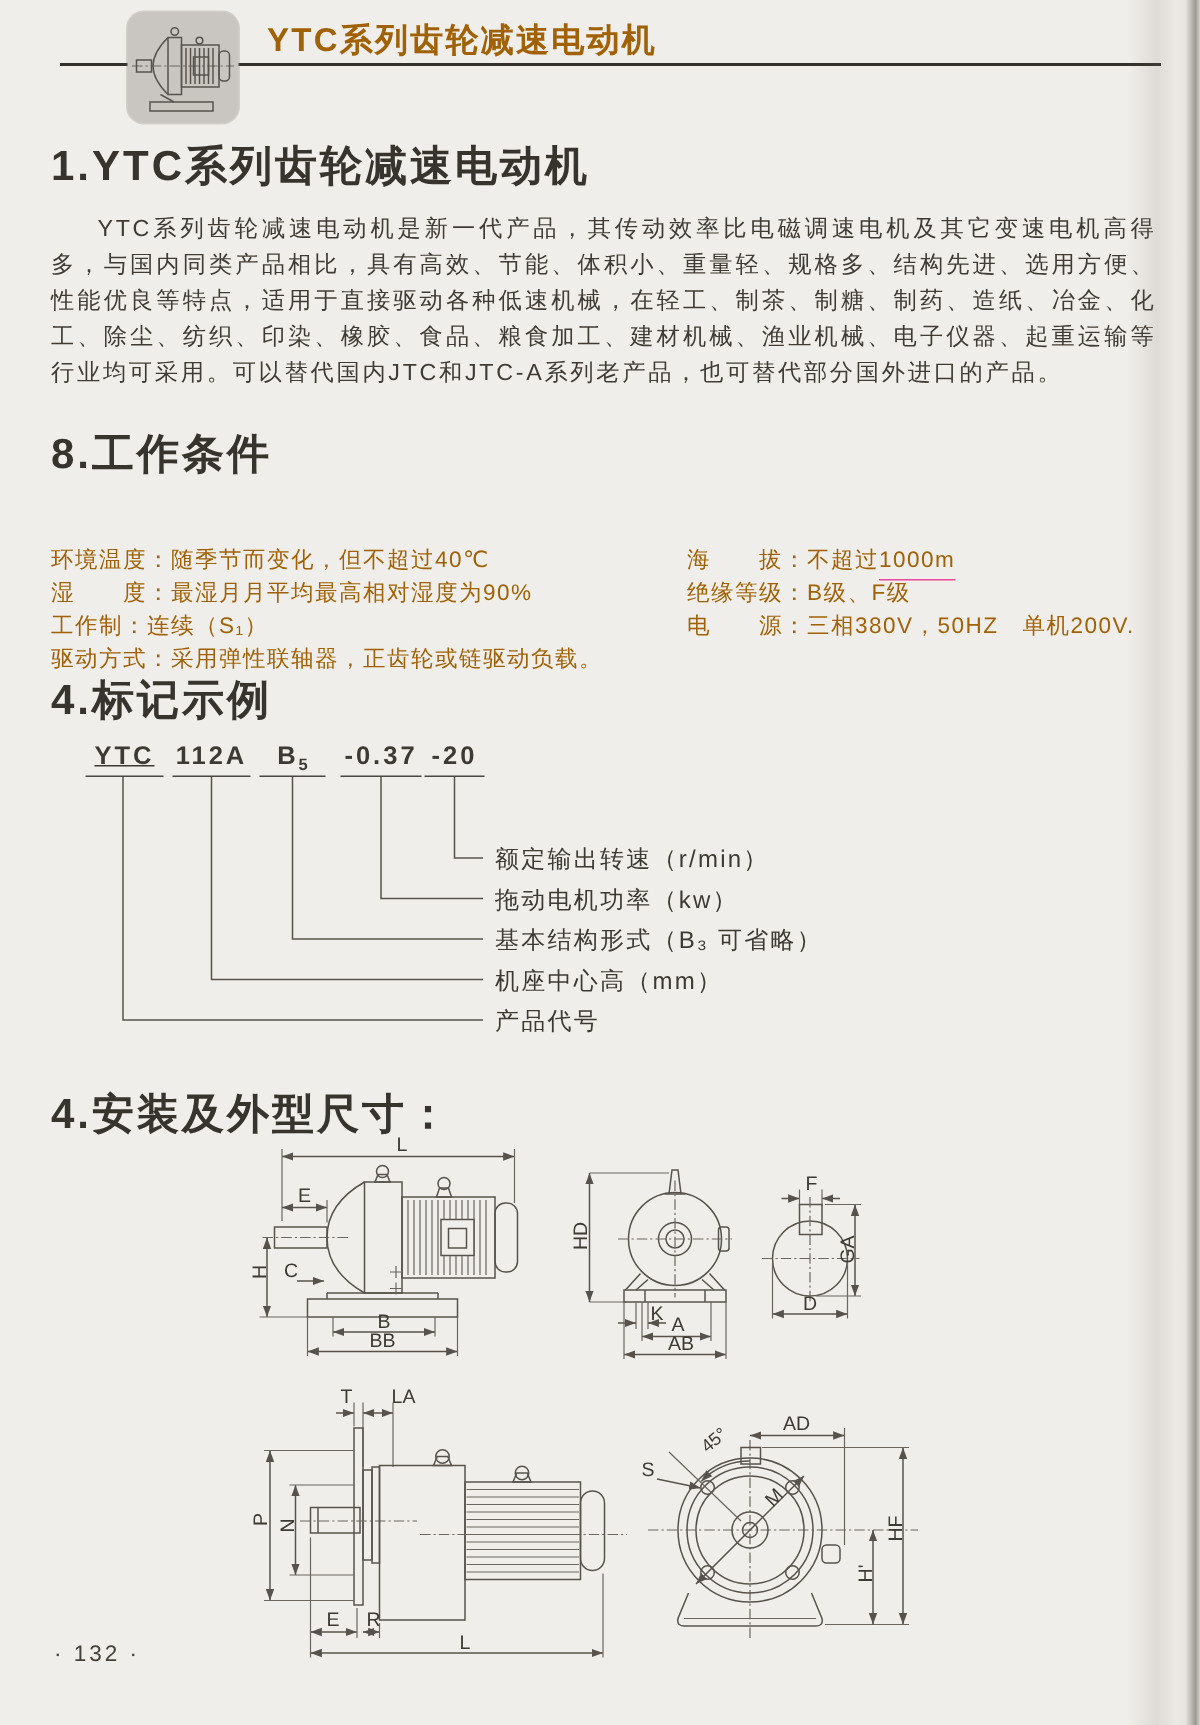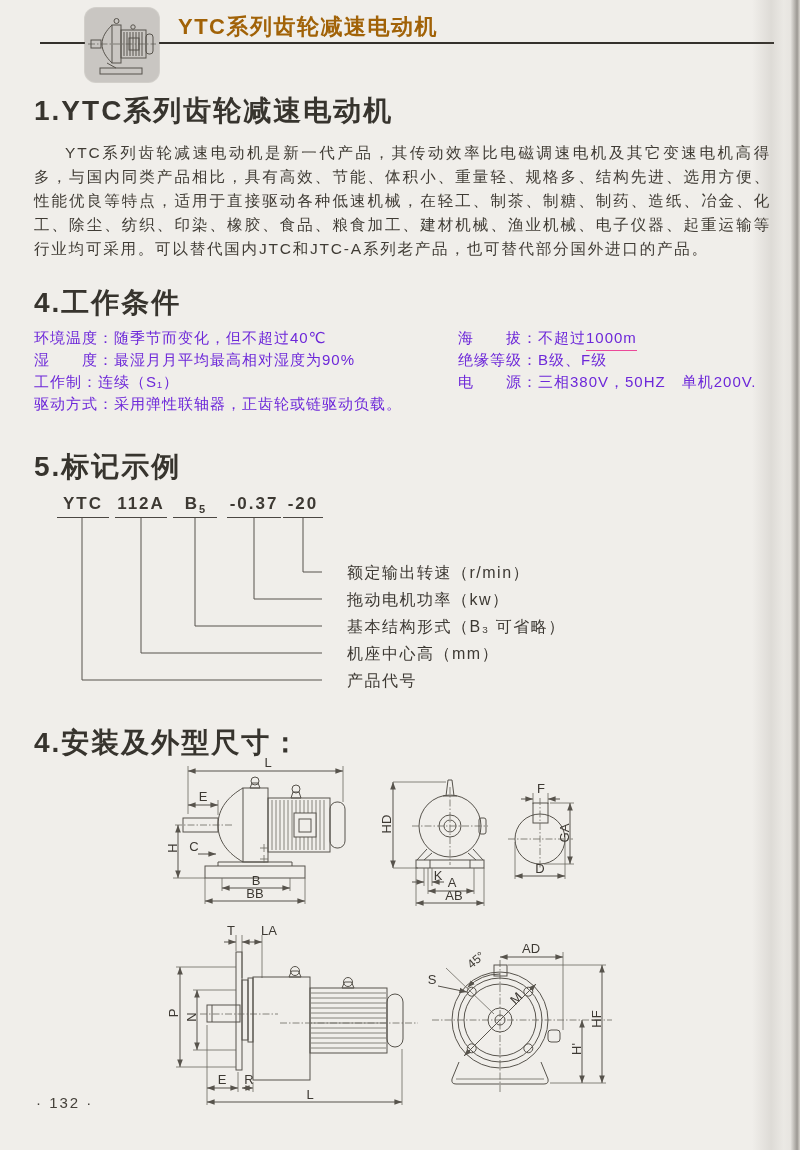--- a/index.html
+++ b/index.html
@@ -32,34 +32,34 @@
     letter-spacing:1.5px;white-space:nowrap;
   }
   .sec-heading{
     font-size:28px;font-weight:700;color:#37342e;letter-spacing:2px;white-space:nowrap;
   }
   .intro-para{
     left:34px;top:141px;width:737px;
     font-size:15.5px;line-height:24px;letter-spacing:1.8px;
     text-align:justify;text-indent:2em;color:#403c35;
   }
-  .cond-col{font-size:15px;line-height:22px;letter-spacing:1px;color:#6d28d9;white-space:nowrap;}
+  .cond-col{font-size:15px;line-height:22px;letter-spacing:1px;color:#a16207;white-space:nowrap;margin-top:36px;}
   .cond-col div{height:22px;}
   .u-line{border-bottom:1px solid #ec4899;padding-bottom:4px;}
   
   .mark-wrap{left:0;top:488px;width:560px;height:212px;}
   .mark-code{
     position:absolute;top:6px;height:23px;text-align:center;
     border-bottom:1.5px solid #4b4742;
     font-size:17px;font-weight:600;letter-spacing:2px;color:#3d3933;
   }
   .mark-code sub{font-size:11px;letter-spacing:0;}
   .mark-label{
     position:absolute;left:330px;font-size:16px;letter-spacing:1.5px;
-    color:#3d3933;white-space:nowrap;margin-left:17px;
+    color:#3d3933;white-space:nowrap;
   }
   .footer-page{
     left:36px;top:1094px;font-size:15px;letter-spacing:2px;color:#45413a;text-align:center;
   }
   svg .ln{stroke:#57534c;stroke-width:1;fill:none;}
   svg .thin{stroke:#6b6760;stroke-width:0.8;fill:none;}
   svg .cl{stroke:#6b6760;stroke-width:0.8;fill:none;stroke-dasharray:7 2 1.5 2;}
   svg text{font-family:"Liberation Sans","DejaVu Sans",sans-serif;font-size:13px;fill:#3d3933;}
 </style>
 </head>
@@ -82,36 +82,36 @@
       <line x1="22" y1="55" x2="31" y2="60"></line>
       <rect x="15" y="60" width="42" height="6"></rect>
     </g>
   </svg>
 </div>
 <div class="abs header-title">YTC系列齿轮减速电动机</div>
 
 <div class="abs sec-heading" style="left:34px;top:92px;">1.YTC系列齿轮减速电动机</div>
 <div class="abs intro-para">YTC系列齿轮减速电动机是新一代产品，其传动效率比电磁调速电机及其它变速电机高得多，与国内同类产品相比，具有高效、节能、体积小、重量轻、规格多、结构先进、选用方便、性能优良等特点，适用于直接驱动各种低速机械，在轻工、制茶、制糖、制药、造纸、冶金、化工、除尘、纺织、印染、橡胶、食品、粮食加工、建材机械、渔业机械、电子仪器、起重运输等行业均可采用。可以替代国内JTC和JTC-A系列老产品，也可替代部分国外进口的产品。</div>
 
-<div class="abs sec-heading" style="left:34px;top:284px;">4.工作条件</div>
+<div class="abs sec-heading" style="left:34px;top:284px;">8.工作条件</div>
 <div class="abs cond-col" style="left:34px;top:327px;">
   <div>环境温度：随季节而变化，但不超过40℃</div>
   <div>湿　　度：最湿月月平均最高相对湿度为90%</div>
   <div>工作制：连续（S₁）</div>
   <div>驱动方式：采用弹性联轴器，正齿轮或链驱动负载。</div>
 </div>
 <div class="abs cond-col" style="left:458px;top:327px;">
   <div><span>海　　拔：不超过</span><span class="u-line">1000m</span></div>
   <div>绝缘等级：B级、F级</div>
   <div>电　　源：三相380V，50HZ　单机200V.</div>
 </div>
 
-<div class="abs sec-heading" style="left:34px;top:448px;">5.标记示例</div>
+<div class="abs sec-heading" style="left:34px;top:448px;">4.标记示例</div>
 <div class="abs mark-wrap">
-  <span class="mark-code" style="left:57px;width:52px;"><span>YTC</span><sub></sub></span>
+  <span class="mark-code" style="left:57px;width:52px;text-decoration:underline;"><span>YTC</span><sub></sub></span>
   <span class="mark-code" style="left:115px;width:52px;"><span>112A</span><sub></sub></span>
   <span class="mark-code" style="left:173px;width:44px;"><span>B</span><sub>5</sub></span>
   <span class="mark-code" style="left:227px;width:54px;"><span>-0.37</span><sub></sub></span>
   <span class="mark-code" style="left:283px;width:40px;"><span>-20</span><sub></sub></span>
 
   <svg class="abs" style="left:0;top:0;" width="560" height="212" viewBox="0 0 560 212">
     <g class="ln">
       <polyline points="82,30 82,192 322,192"></polyline>
       <polyline points="141,30 141,165 322,165"></polyline>
       <polyline points="195,30 195,138 322,138"></polyline>

